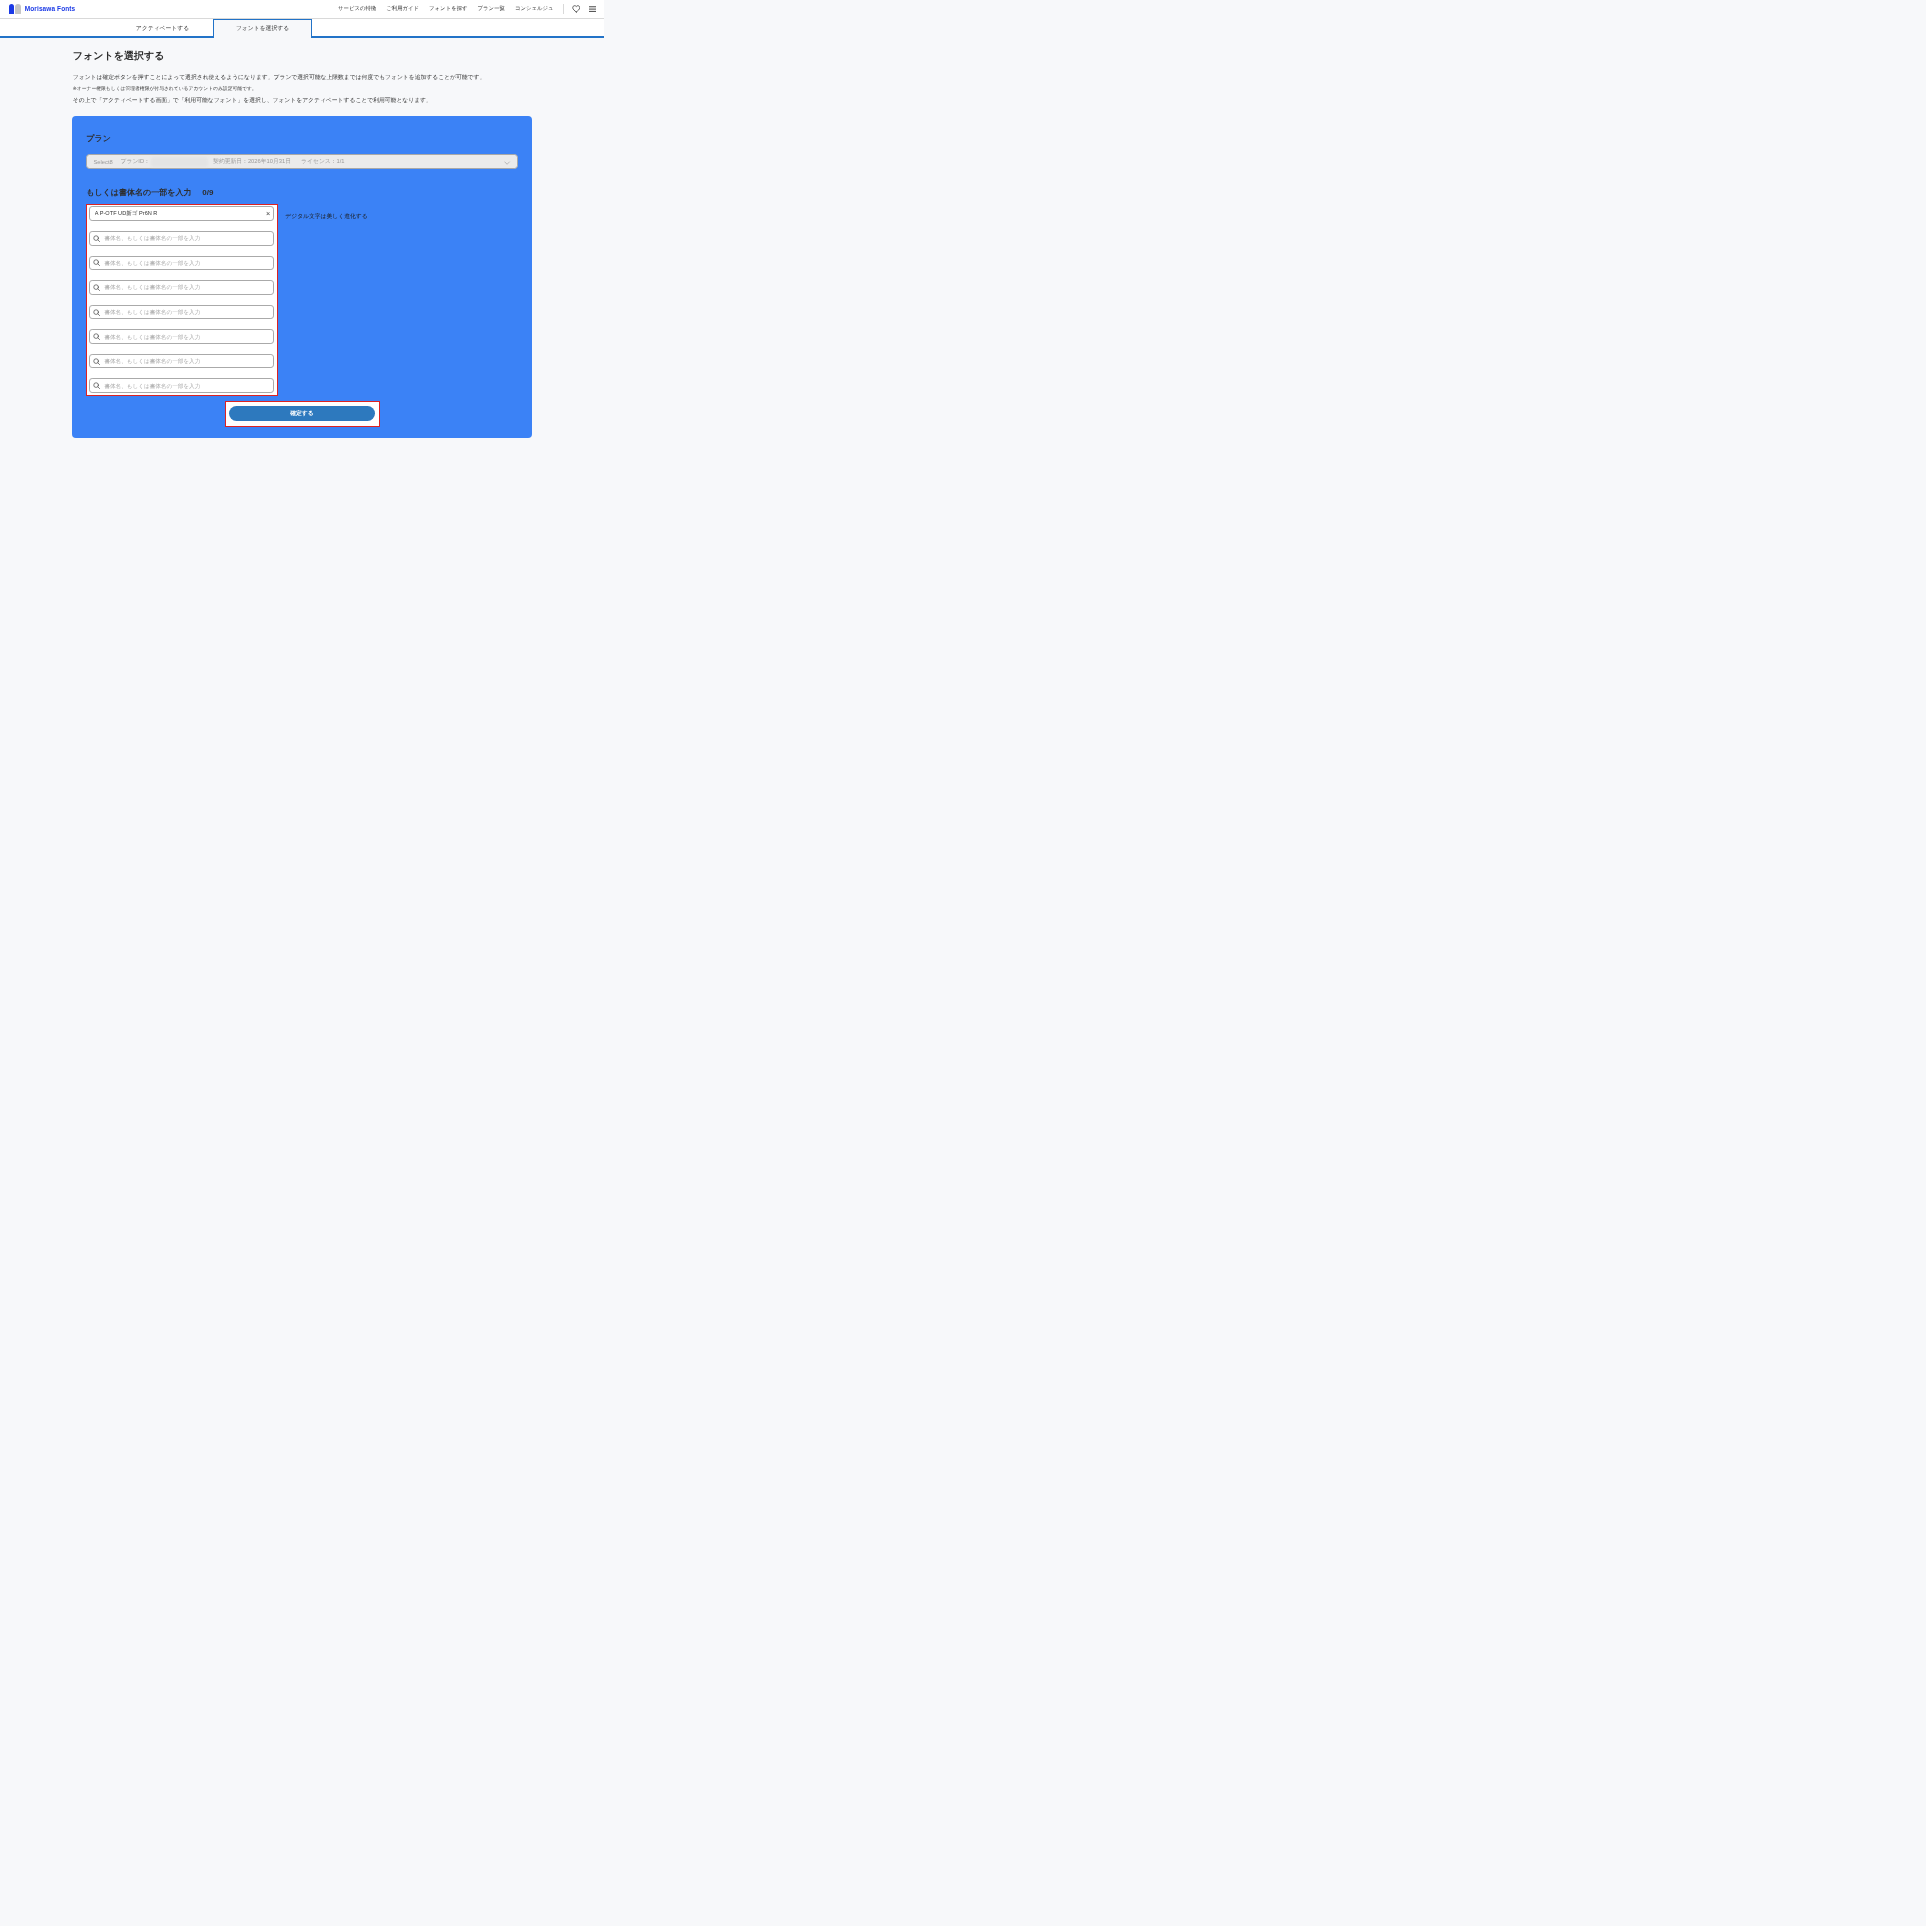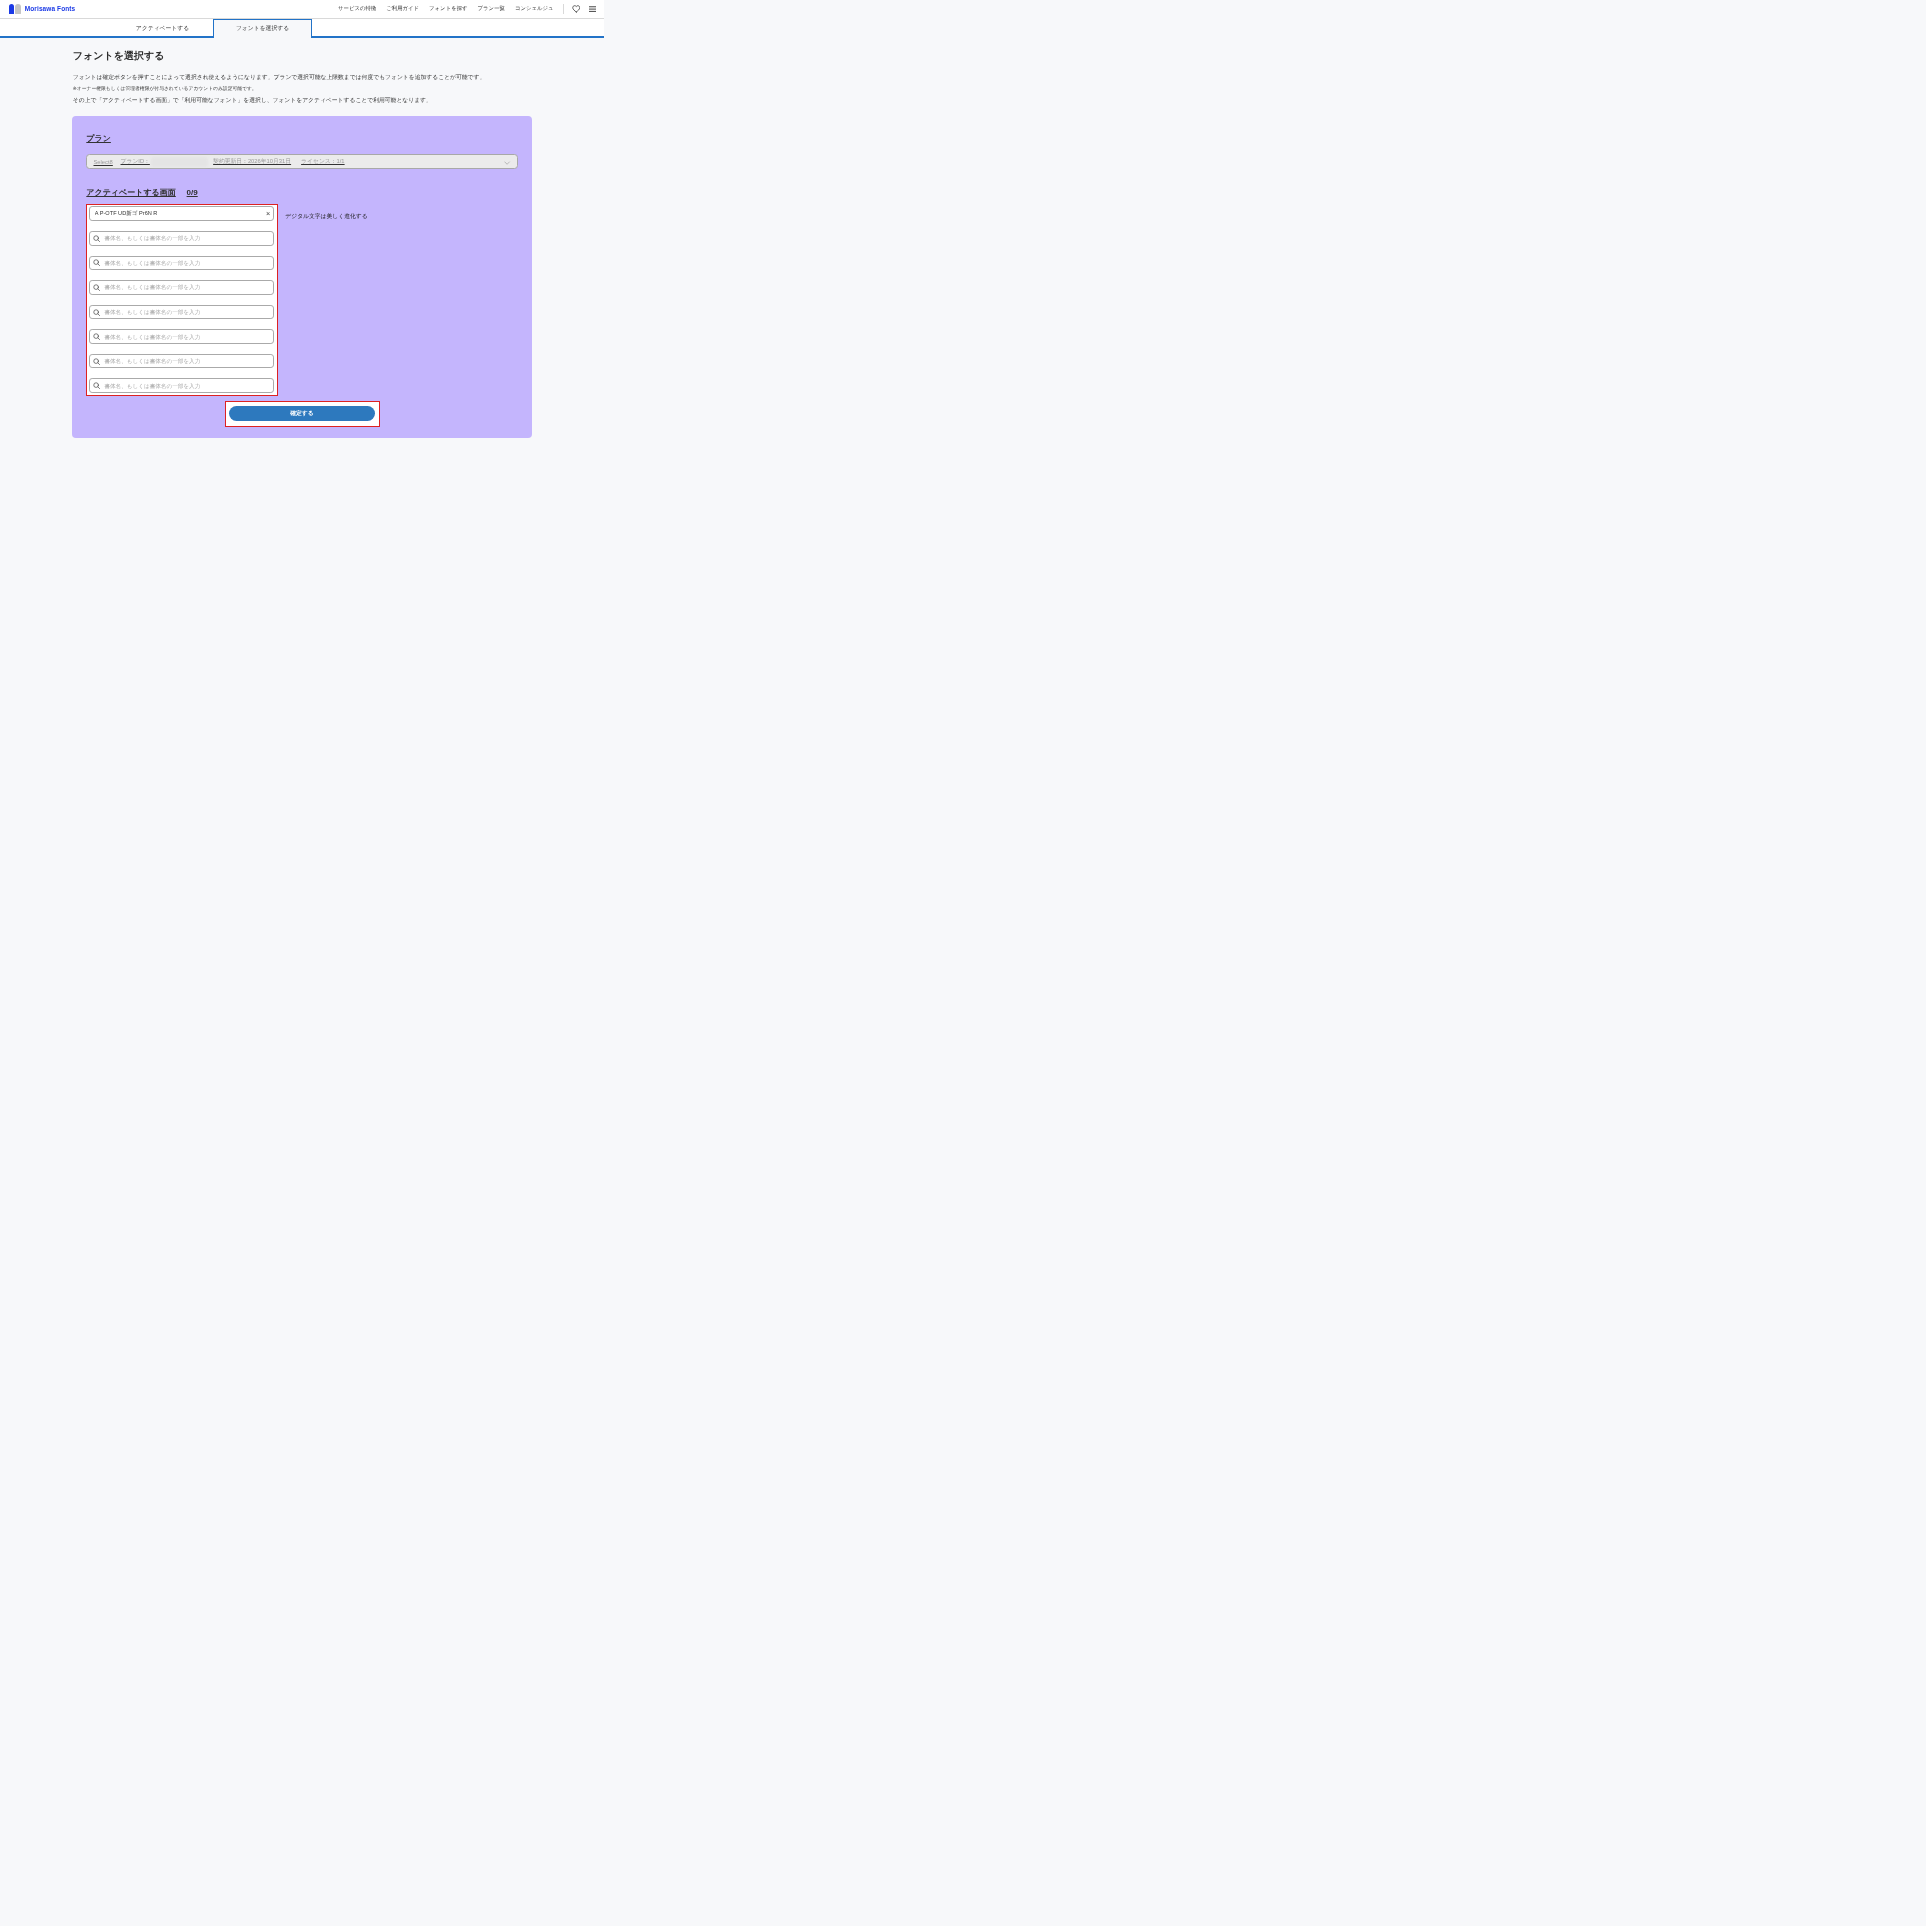--- a/index.html
+++ b/index.html
@@ -61,22 +61,22 @@
   }
 
   
   .main { padding: 0 72px; }
   .page-title { font-size: 10px; font-weight: bold; color: #2e2e2e; margin: 11.6px 0 0 0.8px; }
   .desc { font-size: 5.8px; color: #333; margin: 10px 0 0 0.8px; line-height: 1.45; }
   .note { font-size: 4.8px; color: #333; margin: 3.1px 0 0 0.8px; }
   .desc2 { margin-top: 5.4px; }
 
   .card {
-    background: #c4b5fd; border-radius: 3.9px;
-    margin-top: 11.6px; padding: 17px 14.3px 10.8px; text-decoration: underline;
+    background: #3b82f6; border-radius: 3.9px;
+    margin-top: 11.6px; padding: 17px 14.3px 10.8px;
   }
   .section-heading { font-size: 8px; font-weight: bold; color: #2e2e2e; }
   .fonts-heading-row { margin-top: 18.5px; display: flex; align-items: baseline; gap: 10.8px; }
 
   
   .plan-select {
     margin-top: 10.4px; height: 14.6px; width: 100%;
     background: #ebebeb; border: 0.4px solid #a8a8a8; border-radius: 3.5px;
     display: flex; align-items: center; padding: 0 17px 0 6.2px;
     color: #9b9b9b; font-size: 5.8px; cursor: pointer; position: relative;
@@ -177,21 +177,21 @@
       <span>プランID：</span>
       <span class="plan-redacted"></span>
       <span class="plan-renewal">契約更新日：2026年10月31日</span>
       <span>ライセンス：1/1</span>
       <svg class="plan-chevron" width="6.2" height="6.2" viewBox="0 0 16 16" fill="none" stroke="#9b9b9b" stroke-width="1.6" stroke-linecap="round" stroke-linejoin="round">
         <polyline points="2,5 8,11 14,5"></polyline>
       </svg>
     </div>
 
     <div class="fonts-heading-row">
-      <h2 class="section-heading">アクティベートする画面</h2>
+      <h2 class="section-heading">もしくは書体名の一部を入力</h2>
       <span class="section-heading">0/9</span>
     </div>
 
     <div class="fonts-area">
       <div class="red-box">
 
         <div class="font-row">
           <input class="font-input selected-input" type="text" value="A P-OTF UD新ゴ Pr6N R" style="">
           <button class="clear-btn">
             <span>×</span>

